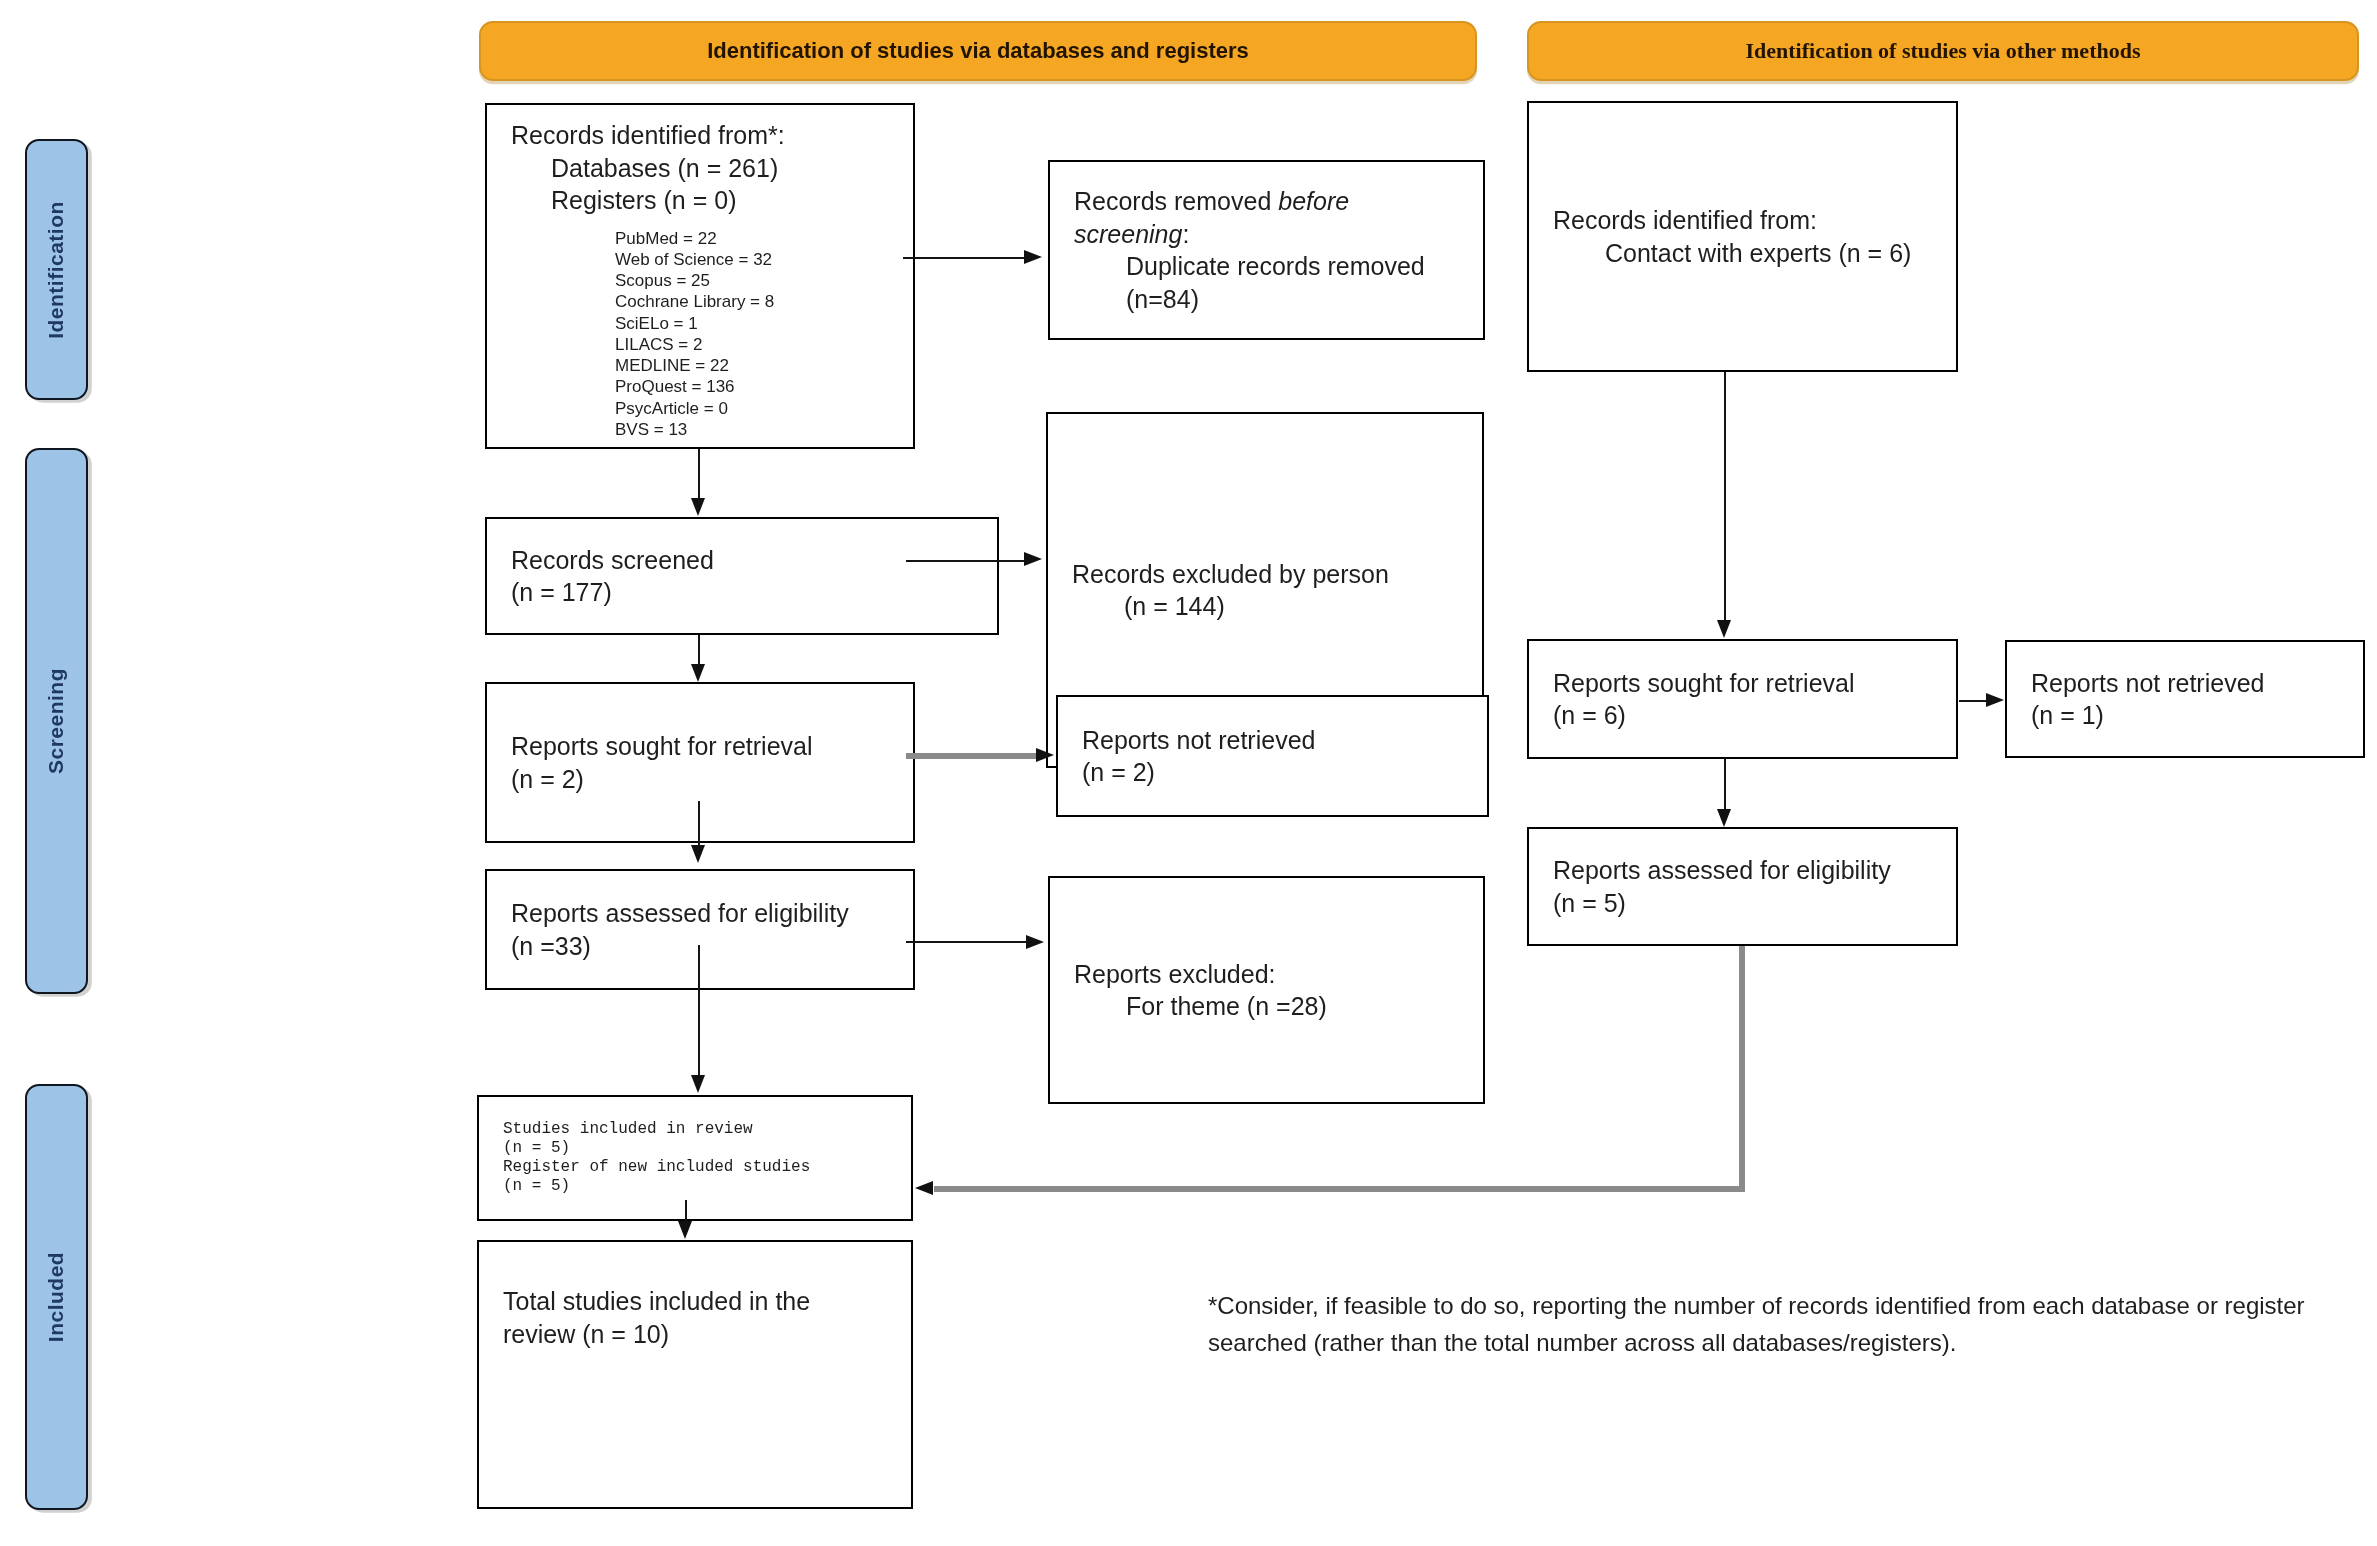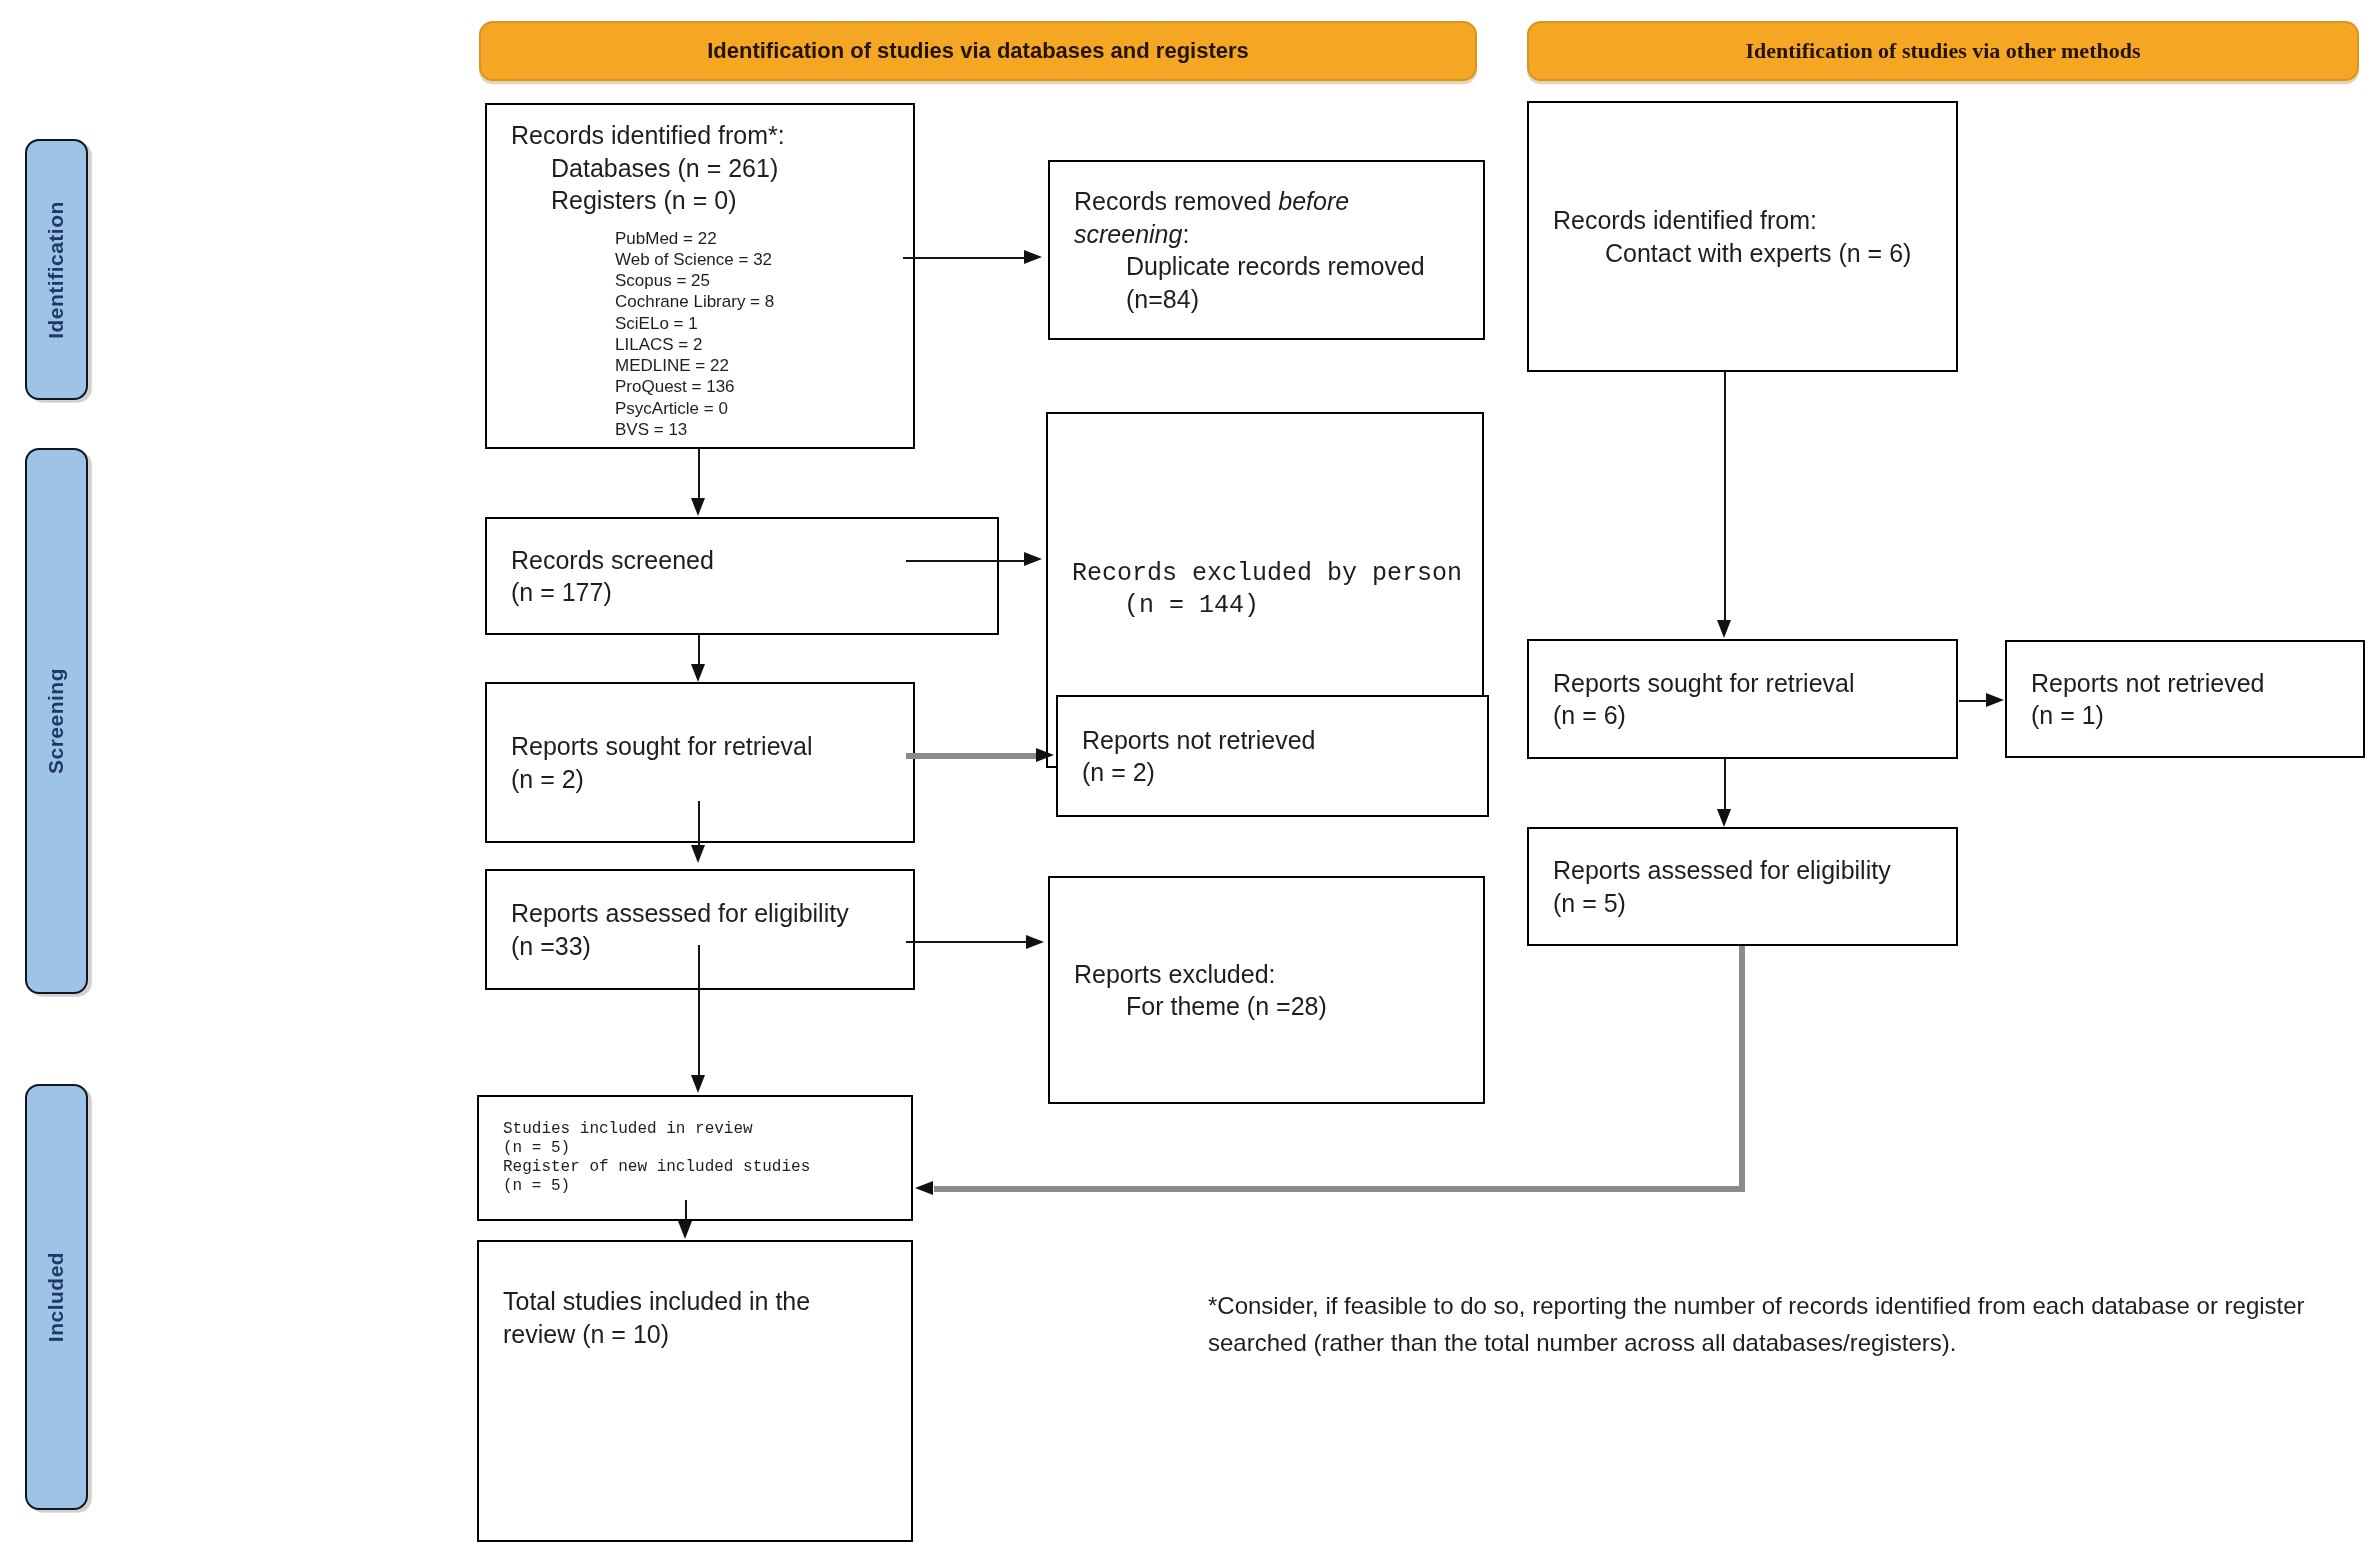--- a/index.html
+++ b/index.html
@@ -89,21 +89,21 @@
     </div>
     <div class="pad indItem">Duplicate records removed</div>
     <div class="pad indItem">(n=84)</div>
   </div>
 
   <div class="box" style="left:485px;top:517px;width:514px;height:118px;">
     <div class="pad">Records screened</div>
     <div class="pad">(n = 177)</div>
   </div>
 
-  <div class="box" style="left:1046px;top:412px;width:438px;height:356px;font-family:Liberation Mono, monospace;">
+  <div class="box" style="left:1046px;top:412px;width:438px;height:356px;">
     <div class="pad">Records excluded by person</div>
     <div class="pad indItem">(n = 144)</div>
   </div>
 
   <div class="box" style="left:485px;top:682px;width:430px;height:161px;">
     <div class="pad">Reports sought for retrieval</div>
     <div class="pad">(n = 2)</div>
   </div>
 
   <div class="box" style="left:1056px;top:695px;width:433px;height:122px;">
@@ -121,21 +121,21 @@
     <div class="pad indItem">For theme (n =28)</div>
   </div>
 
   <div class="box" style="left:477px;top:1095px;width:436px;height:126px;">
     <div class="pad tight">Studies included in review</div>
     <div class="pad tight">(n = 5)</div>
     <div class="pad tight">Register of new included studies</div>
     <div class="pad tight">(n = 5)</div>
   </div>
 
-  <div class="box top-align" style="left:477px;top:1240px;width:436px;height:302px;">
+  <div class="box top-align" style="left:477px;top:1240px;width:436px;height:269px;">
     <div class="pad b6text">Total studies included in the review (n = 10)</div>
   </div>
 
   <div class="box" style="left:1527px;top:101px;width:431px;height:271px;">
     <div class="pad">Records identified from:</div>
     <div class="pad indItem">Contact with experts (n = 6)</div>
   </div>
 
   <div class="box" style="left:1527px;top:639px;width:431px;height:120px;">
     <div class="pad">Reports sought for retrieval</div>

